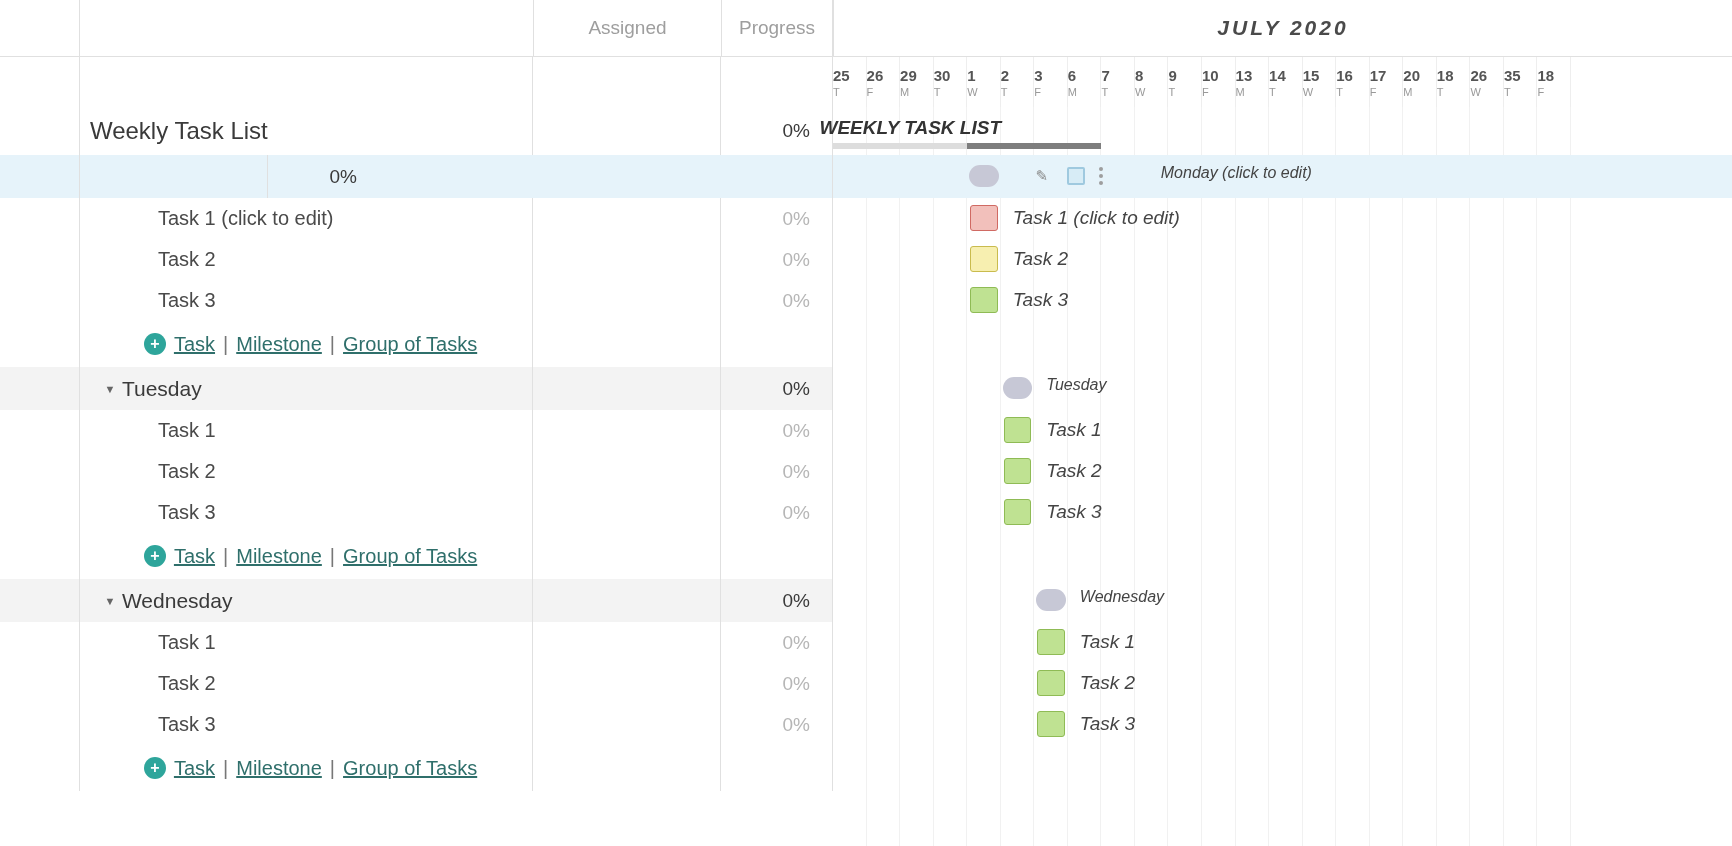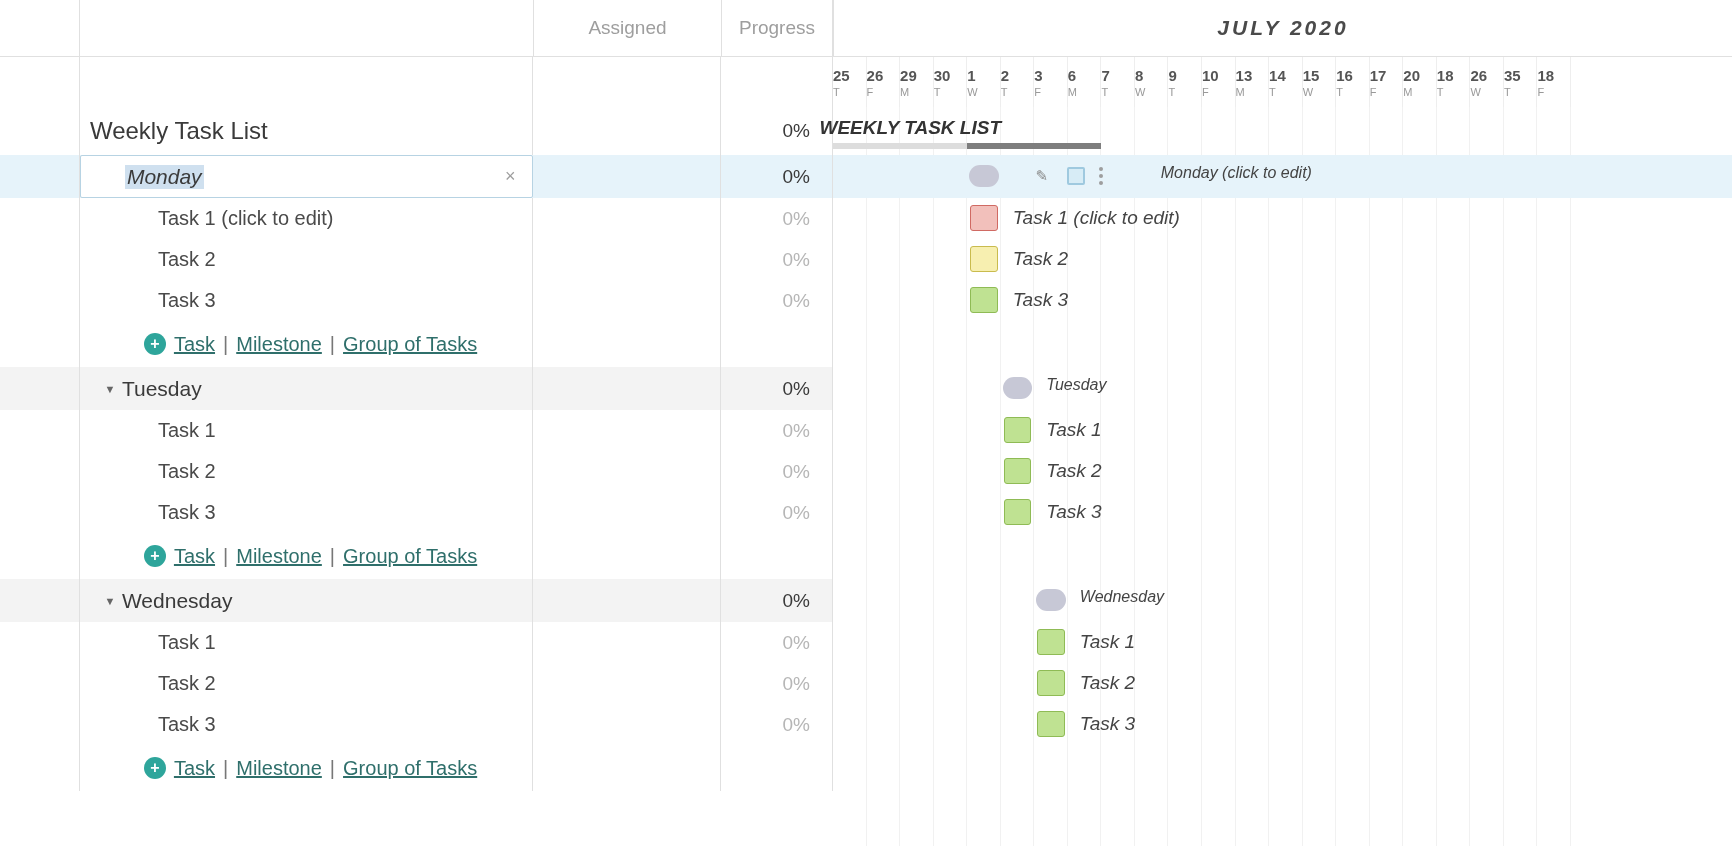--- a/index.html
+++ b/index.html
@@ -198,24 +198,20 @@
       <div class="row r-project" style="height: 48px;">
         <div class="left-gutter-cell"></div>
         <div class="name-cell">
           <span class="project-title">Weekly Task List</span>
         </div>
         <div class="assigned-cell"></div>
         <div class="progress-cell">0%</div>
       </div>
       <div class="row r-group editing" style="height: 43px;">
         <div class="left-gutter-cell"></div>
-        <div class="name-cell" style="padding-left: 42px;">
-          <span class="group-name editing-text">Monday</span>
-          <span class="clear-btn">×</span>
-        </div>
         <div class="assigned-cell"></div>
         <div class="progress-cell">0%</div>
       </div>
       <div class="row r-task" style="height: 41px;">
         <div class="left-gutter-cell"></div>
         <div class="name-cell">
           <span class="task-name">Task 1 (click to edit)</span>
         </div>
         <div class="assigned-cell"></div>
         <div class="progress-cell">0%</div>

